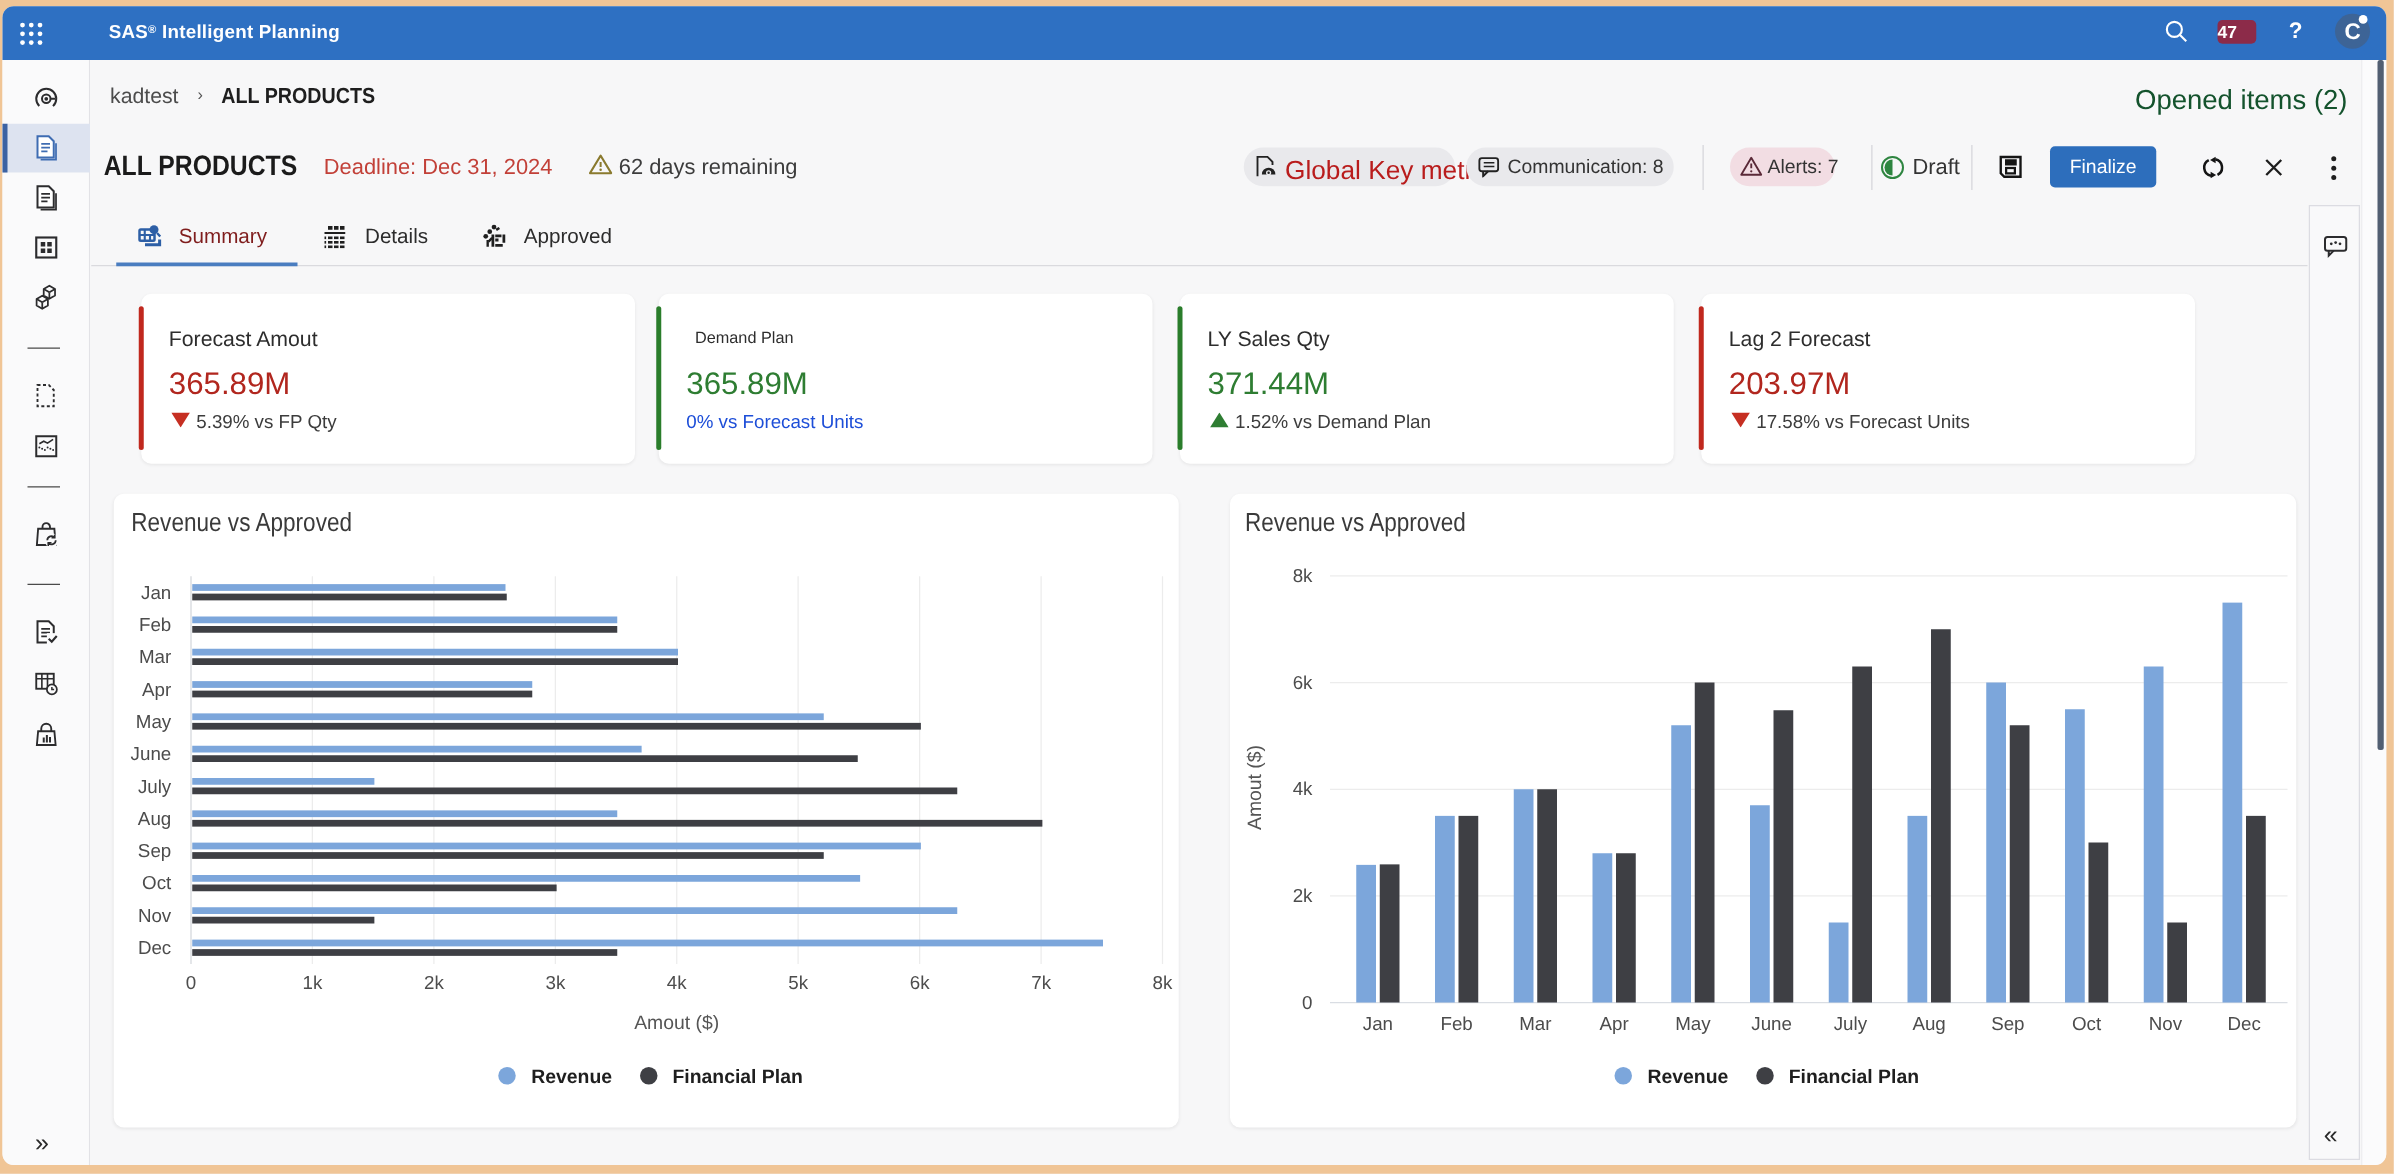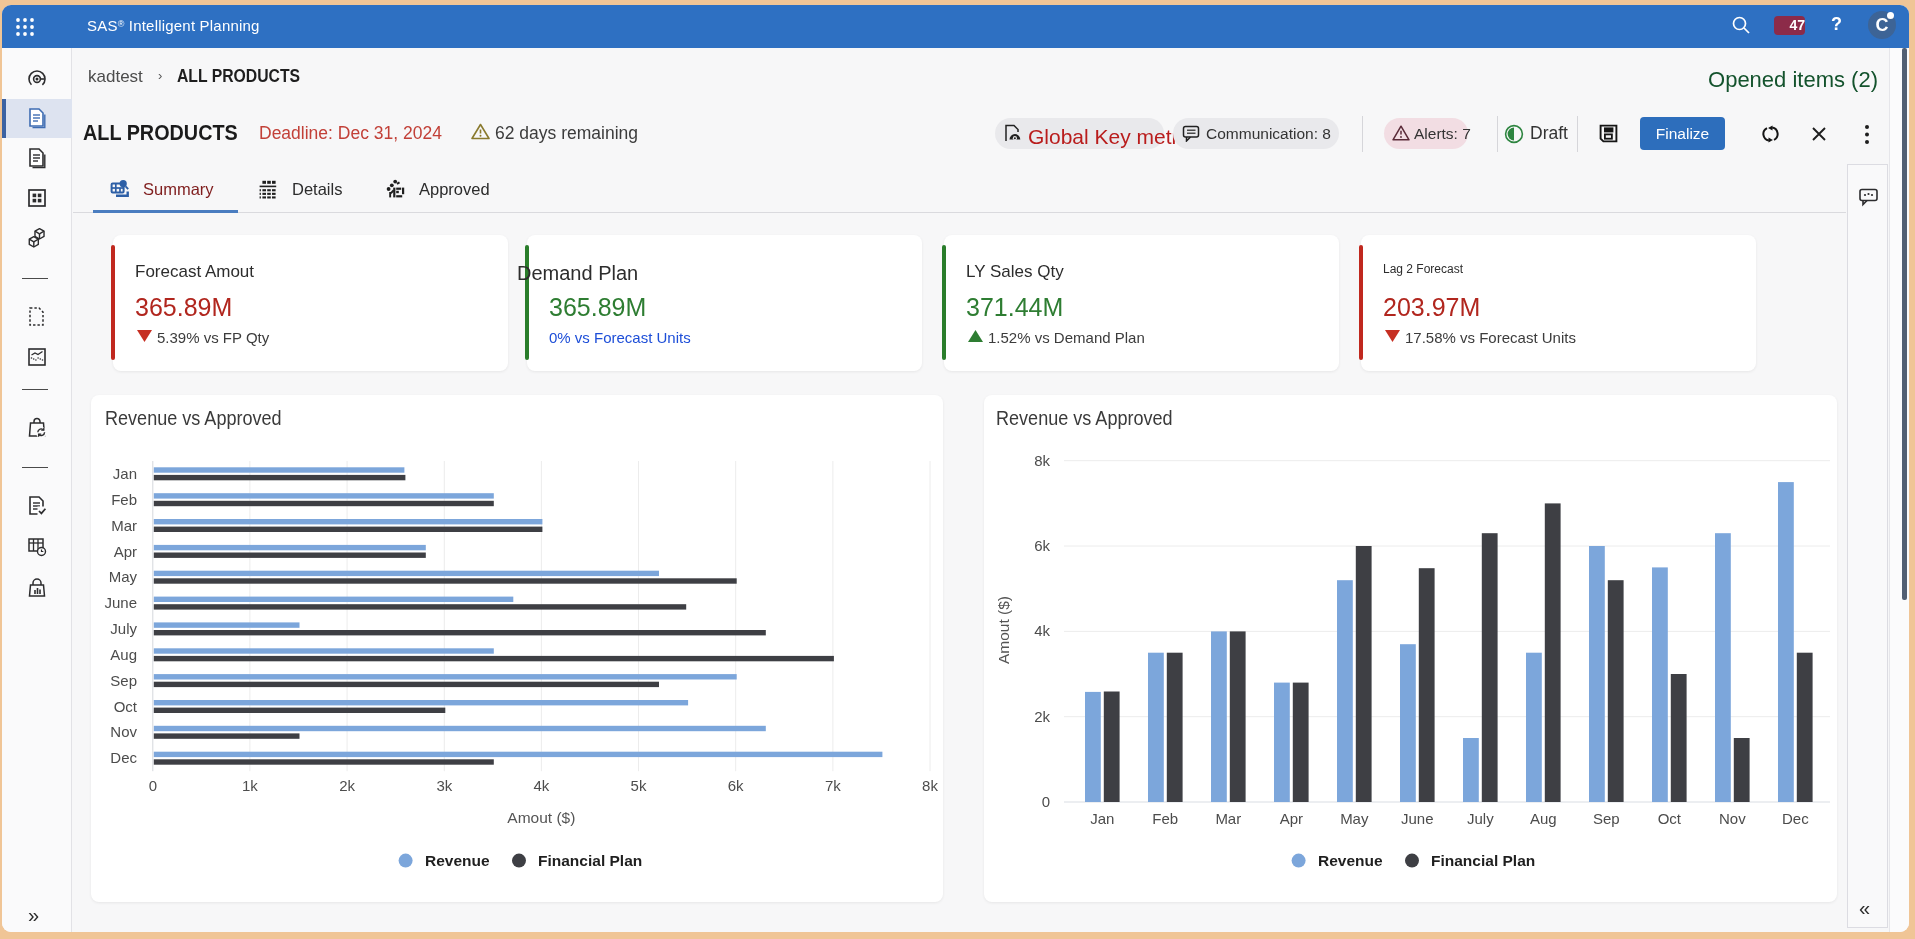--- a/index.html
+++ b/index.html
@@ -10,26 +10,26 @@
     <circle cx="4" cy="4" r="1.9" fill="#fff"></circle>
     <circle cx="11" cy="4" r="1.9" fill="#fff"></circle>
     <circle cx="18" cy="4" r="1.9" fill="#fff"></circle>
     <circle cx="4" cy="11" r="1.9" fill="#fff"></circle>
     <circle cx="11" cy="11" r="1.9" fill="#fff"></circle>
     <circle cx="18" cy="11" r="1.9" fill="#fff"></circle>
     <circle cx="4" cy="18" r="1.9" fill="#fff"></circle>
     <circle cx="11" cy="18" r="1.9" fill="#fff"></circle>
     <circle cx="18" cy="18" r="1.9" fill="#fff"></circle>
   </svg>
-<div class="abs" style="left:87px;top:17px;color:#fff;font-size:15px;font-weight:normal;letter-spacing:.2px">SAS<span style="font-size:9px;vertical-align:4px">®</span> Intelligent Planning</div>
+<div class="abs" style="left:87px;top:17px;color:#fff;font-size:15px;font-weight:bold;letter-spacing:.2px">SAS<span style="font-size:9px;vertical-align:4px">®</span> Intelligent Planning</div>
 <svg class="abs" style="left:1731px;top:15px" width="20" height="20" viewBox="0 0 20 20">
     <circle cx="8.5" cy="8.5" r="6" fill="none" stroke="#fff" stroke-width="1.7"></circle>
     <line x1="13" y1="13" x2="18" y2="18" stroke="#fff" stroke-width="1.7"></line>
   </svg>
-<div class="abs" style="left:1774px;top:16px;width:31px;height:19px;background:#8c2b49;border-radius:4px;color:#fff;font-size:14px;font-weight:bold;text-align:right;line-height:19px">47</div>
+<div class="abs" style="left:1774px;top:16px;width:31px;height:19px;background:#8c2b49;border-radius:4px;color:#fff;font-size:14px;font-weight:bold;text-align:left;line-height:19px">47</div>
 <div class="abs" style="left:1831px;top:14px;color:#fff;font-size:18px;font-weight:bold">?</div>
 <div class="abs" style="left:1868px;top:11px;width:28px;height:28px;border-radius:50%;background:#3d6496;color:#fff;font-size:18px;font-weight:bold;text-align:center;line-height:28px">C</div>
 <div class="abs" style="left:1887px;top:12px;width:7px;height:7px;border-radius:50%;background:#fff"></div>
 <div class="abs" style="left:2px;top:48px;width:70px;height:884px;background:#fafafb;border-right:1px solid #e2e2e6;border-radius:0 0 0 9px"></div>
 <div class="abs" style="left:2px;top:99px;width:70px;height:39px;background:#dde3f0"></div>
 <div class="abs" style="left:2px;top:99px;width:4px;height:39px;background:#3c62a2"></div>
 <svg class="abs" style="left:26px;top:68px" width="22" height="22" viewBox="0 0 22 22">
     <circle cx="11" cy="11" r="8" fill="none" stroke="#2c2c2e" stroke-width="1.6" stroke-dasharray="38.3 12" stroke-dashoffset="31.7"></circle>
     <circle cx="11" cy="11" r="3.4" fill="none" stroke="#2c2c2e" stroke-width="1.6"></circle>
     <circle cx="11" cy="11" r="1.5" fill="#2c2c2e"></circle>
@@ -241,34 +241,34 @@
 <div class="abs" style="left:113px;top:235px;width:395px;height:136px;background:#fff;border-radius:8px;box-shadow:0 1px 3px rgba(0,0,0,.07)"></div>
 <div class="abs" style="left:111px;top:245px;width:4px;height:115px;background:#c0281e;border-radius:2px"></div>
 <div class="abs" style="left:135px;top:262px;font-size:17px;color:#2d2d2d">Forecast Amout</div>
 <div class="abs" style="left:135px;top:293px;font-size:25px;color:#b1261e">365.89M</div>
 <svg class="abs" style="left:137px;top:330px" width="15" height="12" viewBox="0 0 15 12">
     <path d="M0 0 h15 l-7.5 12 z" fill="#c62f22"></path>
   </svg>
 <div class="abs" style="left:157px;top:329px;font-size:15px;color:#3c3c3c">5.39% vs FP Qty</div>
 <div class="abs" style="left:527px;top:235px;width:395px;height:136px;background:#fff;border-radius:8px;box-shadow:0 1px 3px rgba(0,0,0,.07)"></div>
 <div class="abs" style="left:525px;top:245px;width:4px;height:115px;background:#2a7d2b;border-radius:2px"></div>
-<div class="abs" style="left:517px;top:262px;font-size:20px;color:#2d2d2d">Demand Plan</div>
+<div class="abs" style="left:556px;top:262px;font-size:13px;color:#2d2d2d">Demand Plan</div>
 <div class="abs" style="left:549px;top:293px;font-size:25px;color:#2e7d32">365.89M</div>
 <div class="abs" style="left:549px;top:329px;font-size:15px;color:#1d4ed8">0% vs Forecast Units</div>
 <div class="abs" style="left:944px;top:235px;width:395px;height:136px;background:#fff;border-radius:8px;box-shadow:0 1px 3px rgba(0,0,0,.07)"></div>
 <div class="abs" style="left:942px;top:245px;width:4px;height:115px;background:#2a7d2b;border-radius:2px"></div>
 <div class="abs" style="left:966px;top:262px;font-size:17px;color:#2d2d2d">LY Sales Qty</div>
 <div class="abs" style="left:966px;top:293px;font-size:25px;color:#2e7d32">371.44M</div>
 <svg class="abs" style="left:968px;top:330px" width="15" height="12" viewBox="0 0 15 12">
     <path d="M0 12 h15 l-7.5-12 z" fill="#2e7d32"></path>
   </svg>
 <div class="abs" style="left:988px;top:329px;font-size:15px;color:#3c3c3c">1.52% vs Demand Plan</div>
 <div class="abs" style="left:1361px;top:235px;width:395px;height:136px;background:#fff;border-radius:8px;box-shadow:0 1px 3px rgba(0,0,0,.07)"></div>
 <div class="abs" style="left:1359px;top:245px;width:4px;height:115px;background:#c0281e;border-radius:2px"></div>
-<div class="abs" style="left:1383px;top:262px;font-size:12px;color:#2d2d2d">Lag 2 Forecast</div>
+<div class="abs" style="left:1383px;top:262px;font-size:17px;color:#2d2d2d">Lag 2 Forecast</div>
 <div class="abs" style="left:1383px;top:293px;font-size:25px;color:#b1261e">203.97M</div>
 <svg class="abs" style="left:1385px;top:330px" width="15" height="12" viewBox="0 0 15 12">
     <path d="M0 0 h15 l-7.5 12 z" fill="#c62f22"></path>
   </svg>
 <div class="abs" style="left:1405px;top:329px;font-size:15px;color:#3c3c3c">17.58% vs Forecast Units</div>
 <div class="abs" style="left:91px;top:395px;width:852px;height:507px;background:#fff;border-radius:8px;box-shadow:0 1px 3px rgba(0,0,0,.07)"></div>
 <svg class="abs" style="left:91px;top:395px" width="852" height="507" viewBox="0 0 852 507">
     <text x="0" y="0" font-size="21" fill="#3a3a3a" font-family="Liberation Sans" transform="translate(14,30) scale(.86 1)">Revenue vs Approved</text>
     <line x1="61.8" y1="66.0" x2="61.8" y2="376.2" stroke="#d4d7dc" stroke-width="1"></line>
     <text x="61.8" y="396.2" font-size="15" fill="#4d4d4d" text-anchor="middle" font-family="Liberation Sans">0</text>

